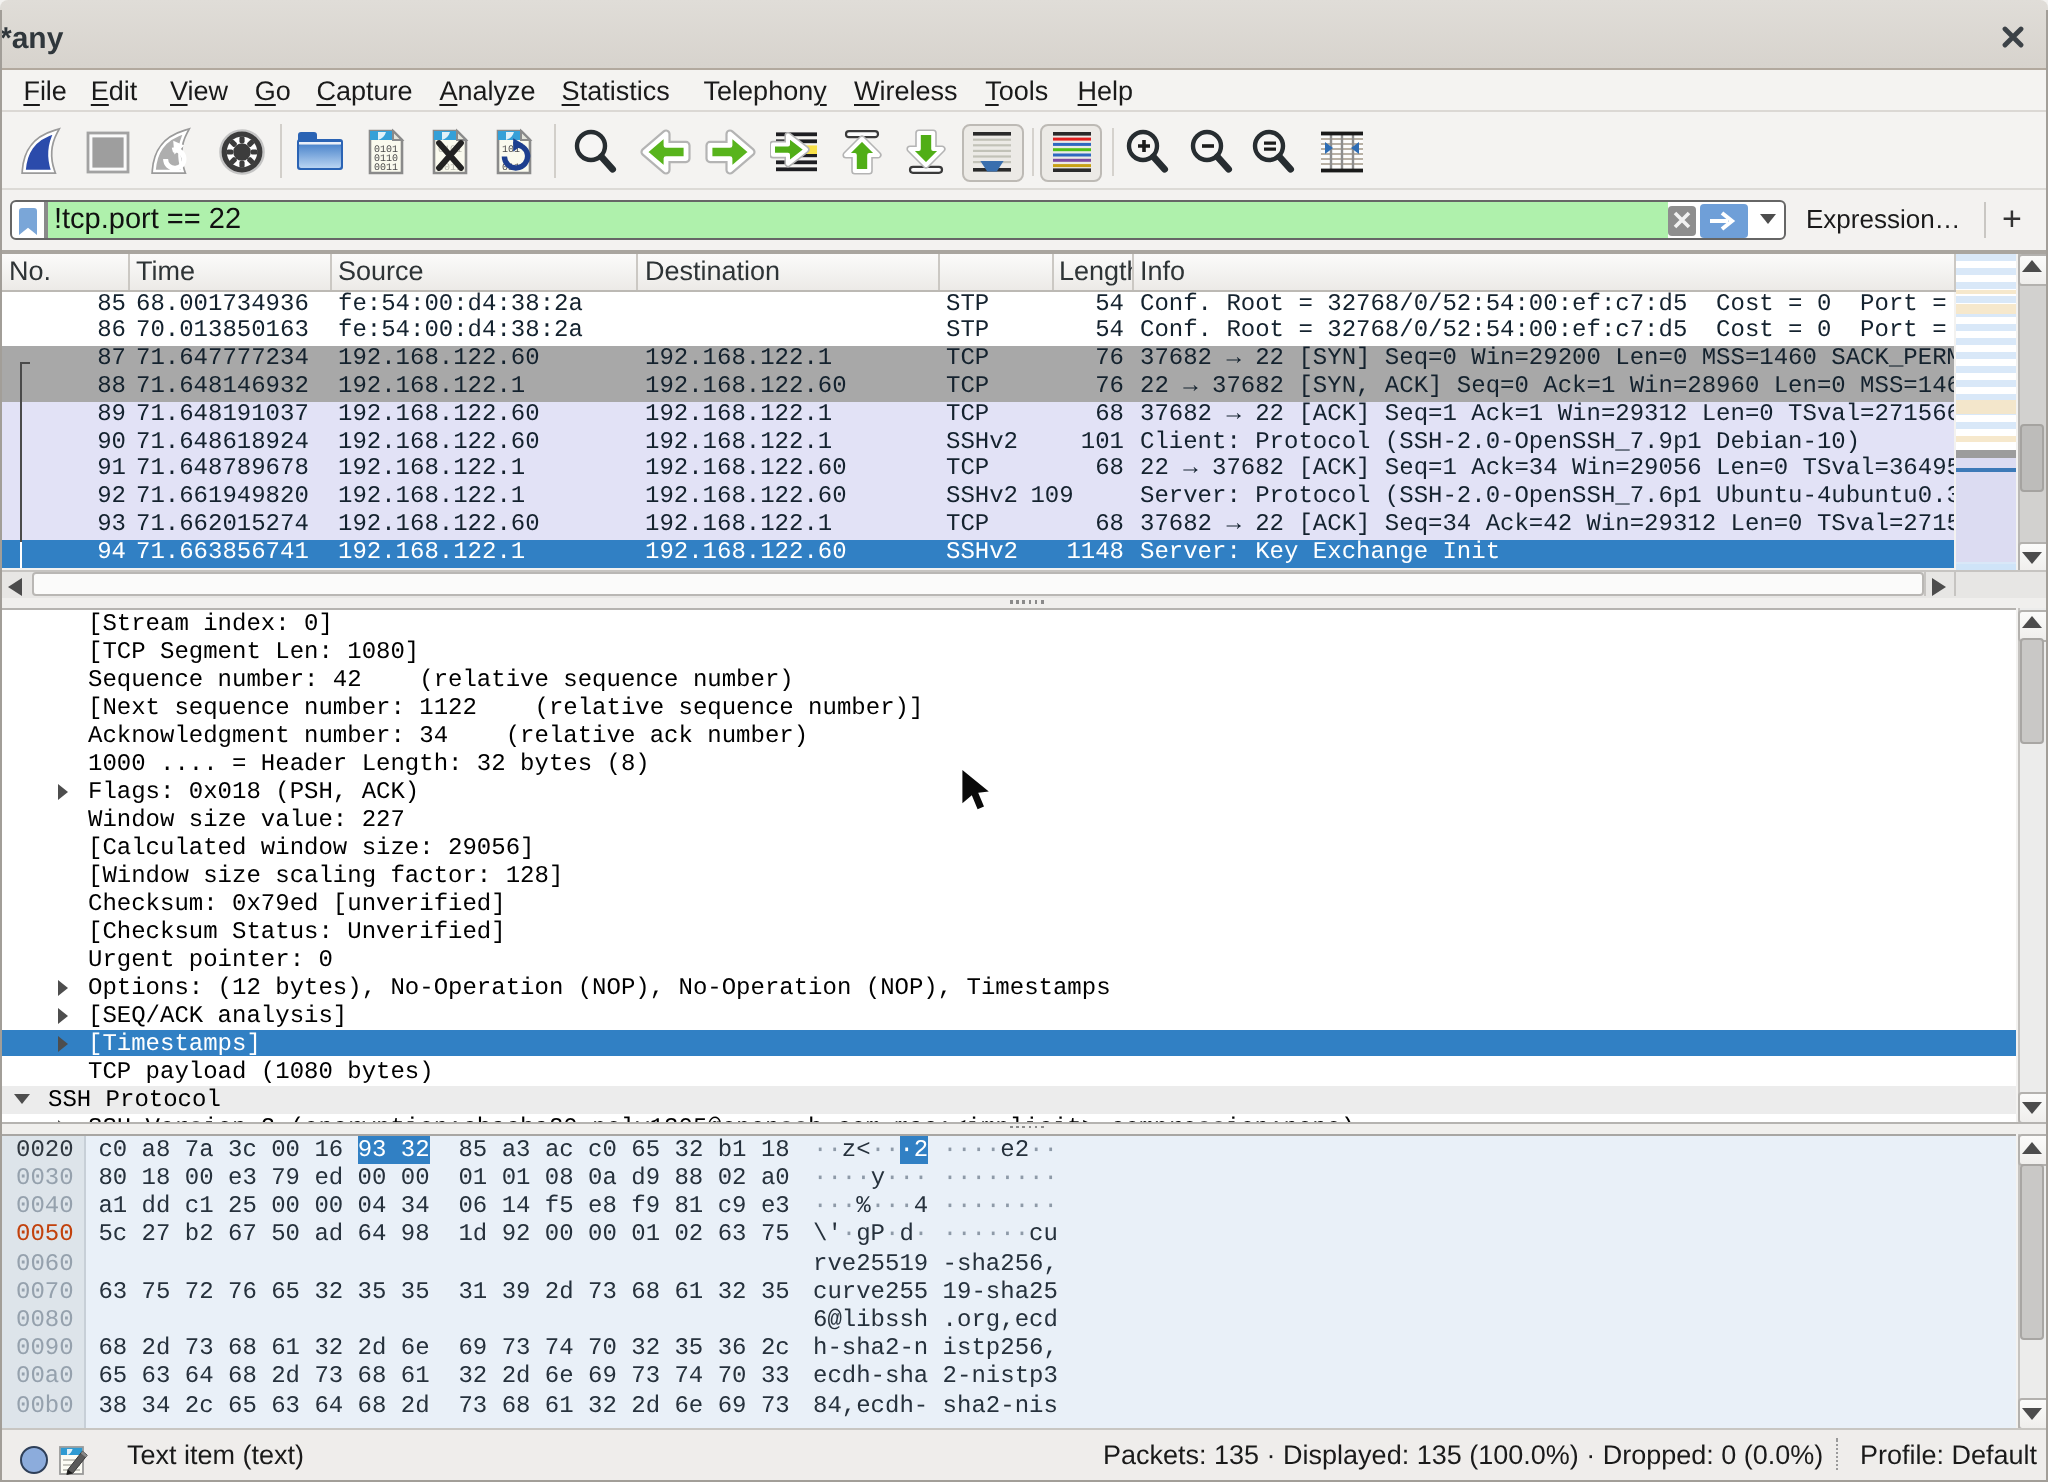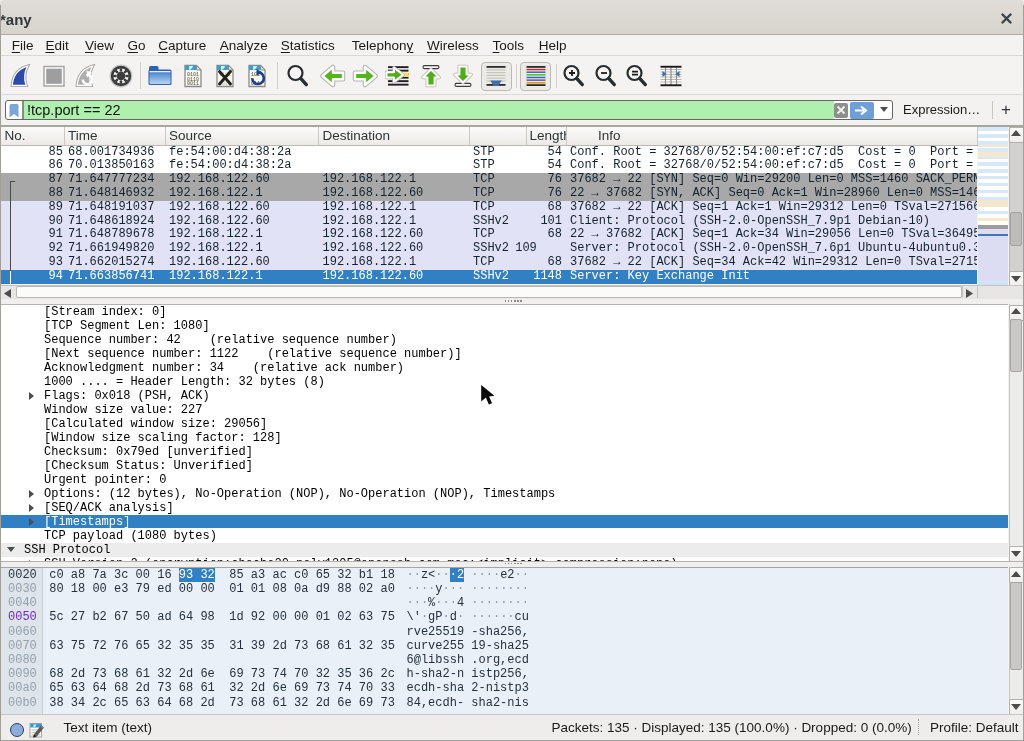--- a/index.html
+++ b/index.html
@@ -227,21 +227,21 @@
 <div class="abs" style="left:992px;top:101px;width:1px;height:18px;background:#c9c7c3;"></div>
 <div class="abs" style="left:1001px;top:95px;height:30px;line-height:29px;font-size:17px;color:#333;">+</div>
 <div class="abs" style="left:0;top:125px;width:1024px;height:1.5px;background:#a9a59f;"></div>
 <div class="abs" style="left:0;top:126.5px;width:1008px;height:19px;background:linear-gradient(#fbfbfa,#eceae7);border-bottom:1px solid #bcb9b4;box-sizing:border-box;"></div>
 <div class="abs ui" style="left:4.5px;top:127px;height:18px;line-height:18px;color:#2e3436;">No.</div>
 <div class="abs ui" style="left:68px;top:127px;height:18px;line-height:18px;color:#2e3436;">Time</div>
 <div class="abs ui" style="left:169px;top:127px;height:18px;line-height:18px;color:#2e3436;">Source</div>
 <div class="abs ui" style="left:322.5px;top:127px;height:18px;line-height:18px;color:#2e3436;">Destination</div>
 <div class="abs ui" style="left:473px;top:127px;height:18px;line-height:18px;color:#2e3436;margin-top:23px;">Protocol</div>
 <div class="abs ui" style="left:529.5px;top:127px;height:18px;line-height:18px;color:#2e3436;width:36px;overflow:hidden;">Length</div>
-<div class="abs ui" style="left:570px;top:127px;height:34px;line-height:18px;color:#2e3436;margin-left:28px;">Info</div>
+<div class="abs ui" style="left:570px;top:127px;height:34px;line-height:18px;color:#2e3436;">Info</div>
 <div class="abs" style="left:63.5px;top:127px;width:1px;height:18px;background:#cbc8c3;"></div>
 <div class="abs" style="left:164.5px;top:127px;width:1px;height:18px;background:#cbc8c3;"></div>
 <div class="abs" style="left:318px;top:127px;width:1px;height:18px;background:#cbc8c3;"></div>
 <div class="abs" style="left:469px;top:127px;width:1px;height:18px;background:#cbc8c3;"></div>
 <div class="abs" style="left:525.5px;top:127px;width:1px;height:18px;background:#cbc8c3;"></div>
 <div class="abs" style="left:566px;top:127px;width:1px;height:18px;background:#cbc8c3;"></div>
 <div class="abs" style="left:977px;top:127px;width:1px;height:18px;background:#cbc8c3;"></div>
 <div class="abs" style="left:0;top:145.50px;width:977px;height:13.83px;background:#ffffff;overflow:hidden;color:#14222e;">
       <span class="mono abs" style="left:0;top:0;width:63px;text-align:right;line-height:13.83px;">85</span>
       <span class="mono abs" style="left:68px;top:0;line-height:13.83px;">68.001734936</span>
@@ -410,22 +410,23 @@
 <div class="abs" style="left:504.5px;top:562.8px;width:18px;height:1.6px;background:repeating-linear-gradient(90deg,#8a8a8a 0 1.3px,transparent 1.3px 3.1px);"></div>
 <div class="abs" style="left:0;top:566.5px;width:1008px;height:147px;background:#e9f0f8;border-top:1px solid #a8a6a3;box-sizing:border-box;overflow:hidden;">
 <div class="abs" style="left:0;top:0;width:42.5px;height:147px;background:#dde4ea;border-right:1px solid #c7cfd7;box-sizing:border-box;"></div>
 <span class="mono abs" style="left:8px;top:0.2px;line-height:14px;color:#2f3740;">0020</span>
       <span class="mono abs" style="left:49.2px;top:0.2px;line-height:14px;color:#26313c;">c0 a8 7a 3c 00 16 <span class="sel">93 32</span>  85 a3 ac c0 65 32 b1 18</span>
       <span class="mono abs" style="left:406.5px;top:0.2px;line-height:14px;color:#26313c;"><span class="d">·</span><span class="d">·</span>z&lt;<span class="d">·</span><span class="d">·</span><span class="sel"><span class="d">·</span>2</span> <span class="d">·</span><span class="d">·</span><span class="d">·</span><span class="d">·</span>e2<span class="d">·</span><span class="d">·</span></span>
 <span class="mono abs" style="left:8px;top:14.4px;line-height:14px;color:#95a1ad;">0030</span>
       <span class="mono abs" style="left:49.2px;top:14.4px;line-height:14px;color:#26313c;">80 18 00 e3 79 ed 00 00  01 01 08 0a d9 88 02 a0</span>
       <span class="mono abs" style="left:406.5px;top:14.4px;line-height:14px;color:#26313c;"><span class="d">·</span><span class="d">·</span><span class="d">·</span><span class="d">·</span>y<span class="d">·</span><span class="d">·</span><span class="d">·</span> <span class="d">·</span><span class="d">·</span><span class="d">·</span><span class="d">·</span><span class="d">·</span><span class="d">·</span><span class="d">·</span><span class="d">·</span></span>
 <span class="mono abs" style="left:8px;top:28.6px;line-height:14px;color:#95a1ad;">0040</span>
+      <span class="mono abs" style="left:49.2px;top:28.6px;line-height:14px;color:#26313c;">a1 dd c1 25 00 00 04 34  06 14 f5 e8 f9 81 c9 e3</span>
       <span class="mono abs" style="left:406.5px;top:28.6px;line-height:14px;color:#26313c;"><span class="d">·</span><span class="d">·</span><span class="d">·</span>%<span class="d">·</span><span class="d">·</span><span class="d">·</span>4 <span class="d">·</span><span class="d">·</span><span class="d">·</span><span class="d">·</span><span class="d">·</span><span class="d">·</span><span class="d">·</span><span class="d">·</span></span>
-<span class="mono abs" style="left:8px;top:42.8px;line-height:14px;color:#6d28d9;">0050</span>
+<span class="mono abs" style="left:8px;top:42.8px;line-height:14px;color:#c2410c;">0050</span>
       <span class="mono abs" style="left:49.2px;top:42.8px;line-height:14px;color:#26313c;">5c 27 b2 67 50 ad 64 98  1d 92 00 00 01 02 63 75</span>
       <span class="mono abs" style="left:406.5px;top:42.8px;line-height:14px;color:#26313c;">\'<span class="d">·</span>gP<span class="d">·</span>d<span class="d">·</span> <span class="d">·</span><span class="d">·</span><span class="d">·</span><span class="d">·</span><span class="d">·</span><span class="d">·</span>cu</span>
 <span class="mono abs" style="left:8px;top:57.0px;line-height:14px;color:#95a1ad;">0060</span>
       <span class="mono abs" style="left:406.5px;top:57.0px;line-height:14px;color:#26313c;">rve25519 -sha256,</span>
 <span class="mono abs" style="left:8px;top:71.2px;line-height:14px;color:#95a1ad;">0070</span>
       <span class="mono abs" style="left:49.2px;top:71.2px;line-height:14px;color:#26313c;">63 75 72 76 65 32 35 35  31 39 2d 73 68 61 32 35</span>
       <span class="mono abs" style="left:406.5px;top:71.2px;line-height:14px;color:#26313c;">curve255 19-sha25</span>
 <span class="mono abs" style="left:8px;top:85.4px;line-height:14px;color:#95a1ad;">0080</span>
       <span class="mono abs" style="left:406.5px;top:85.4px;line-height:14px;color:#26313c;">6@libssh .org,ecd</span>
 <span class="mono abs" style="left:8px;top:99.6px;line-height:14px;color:#95a1ad;">0090</span>

